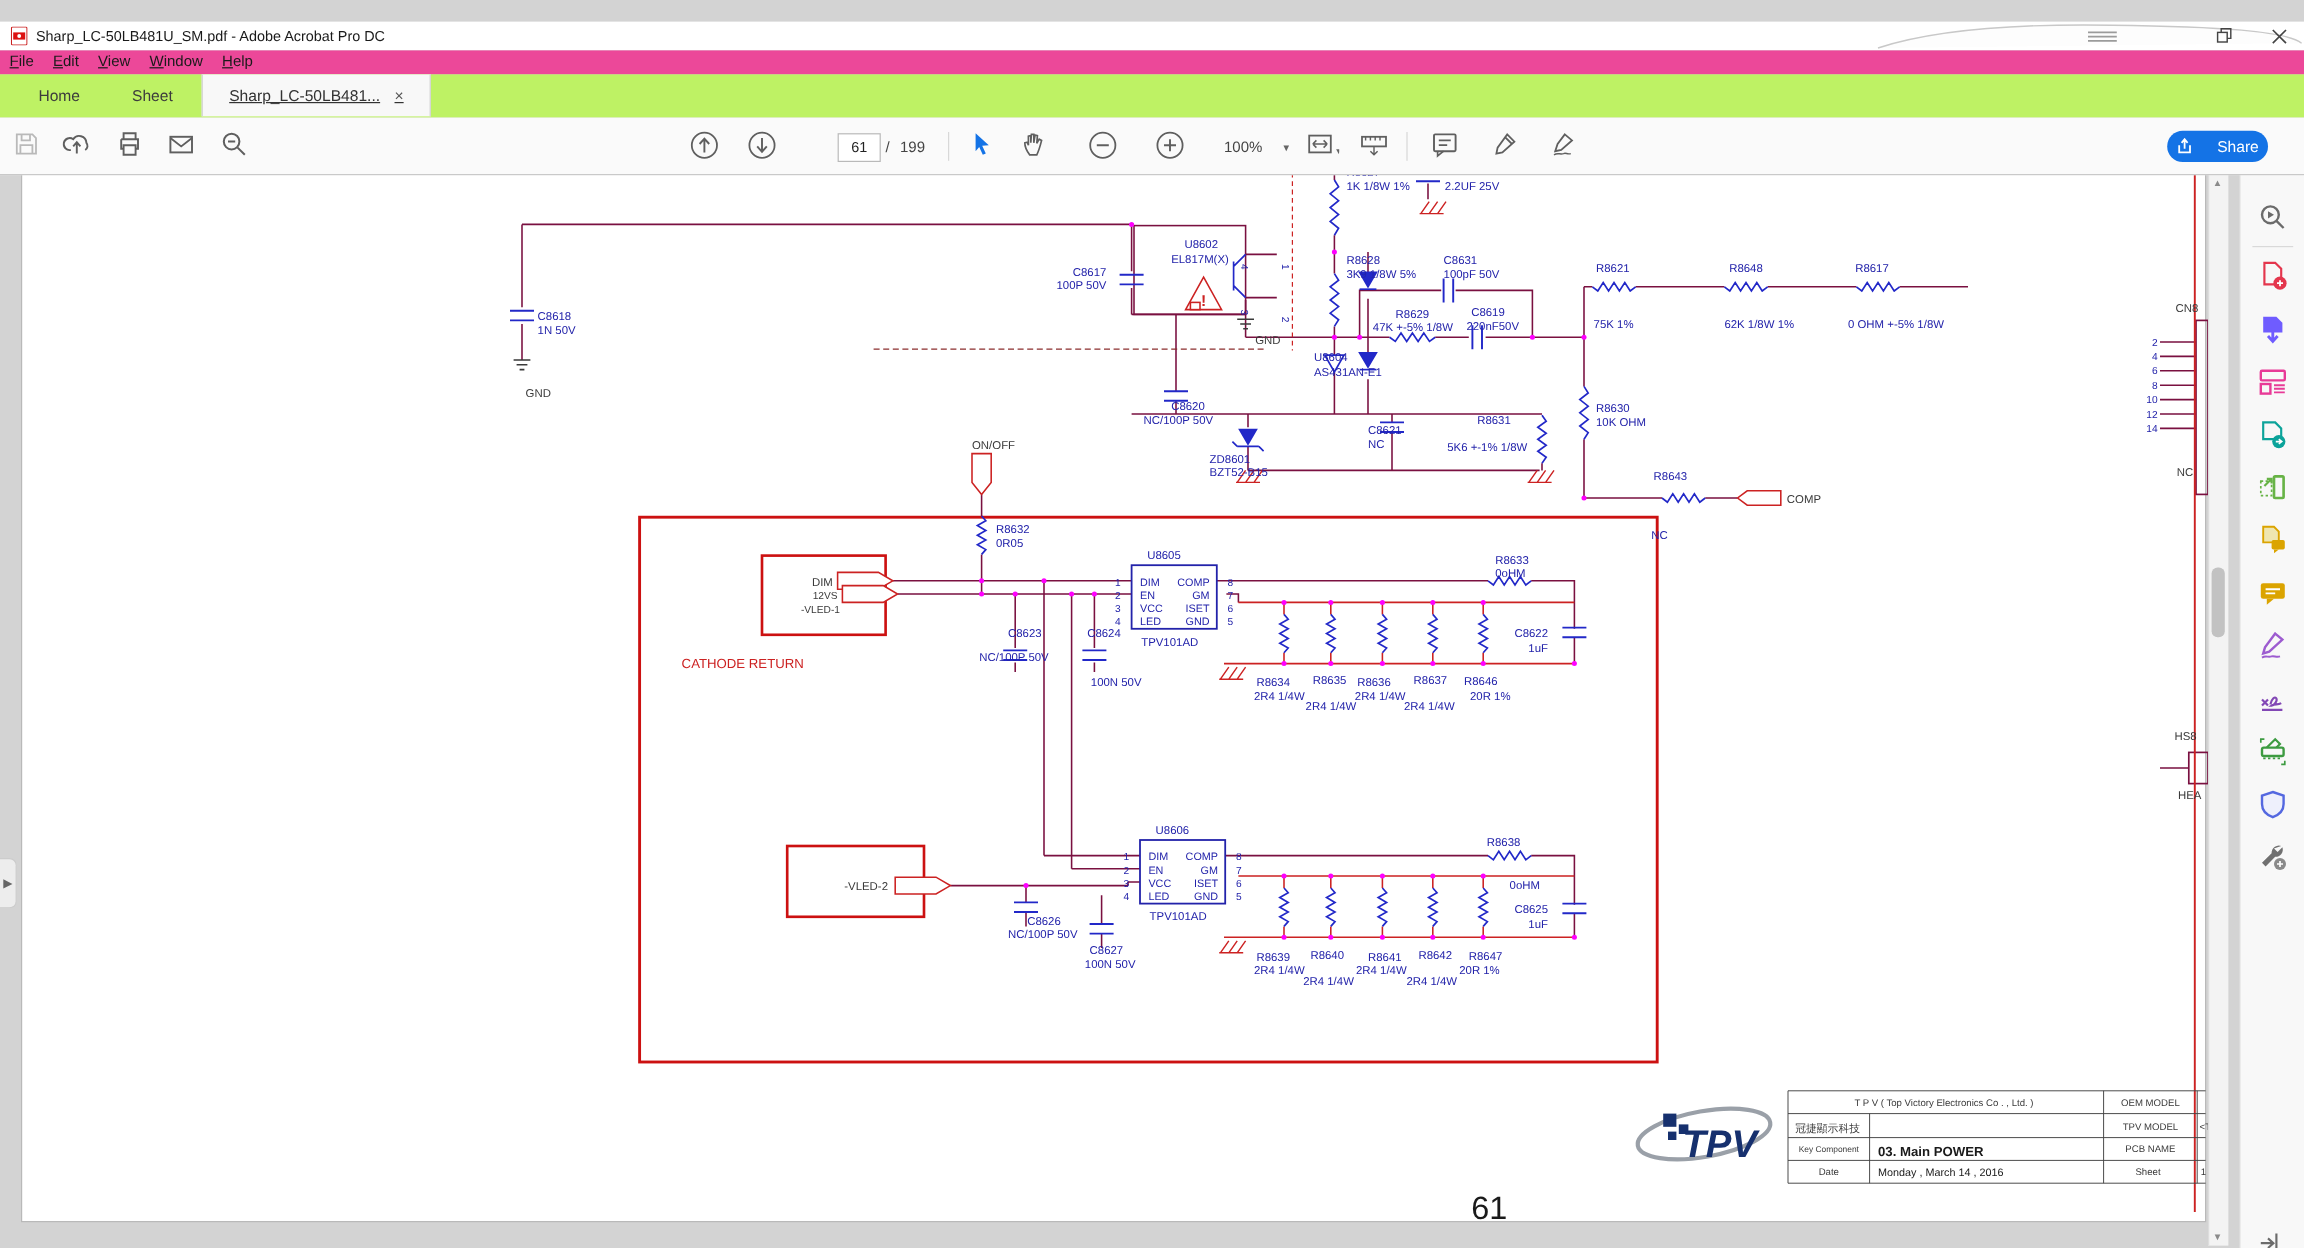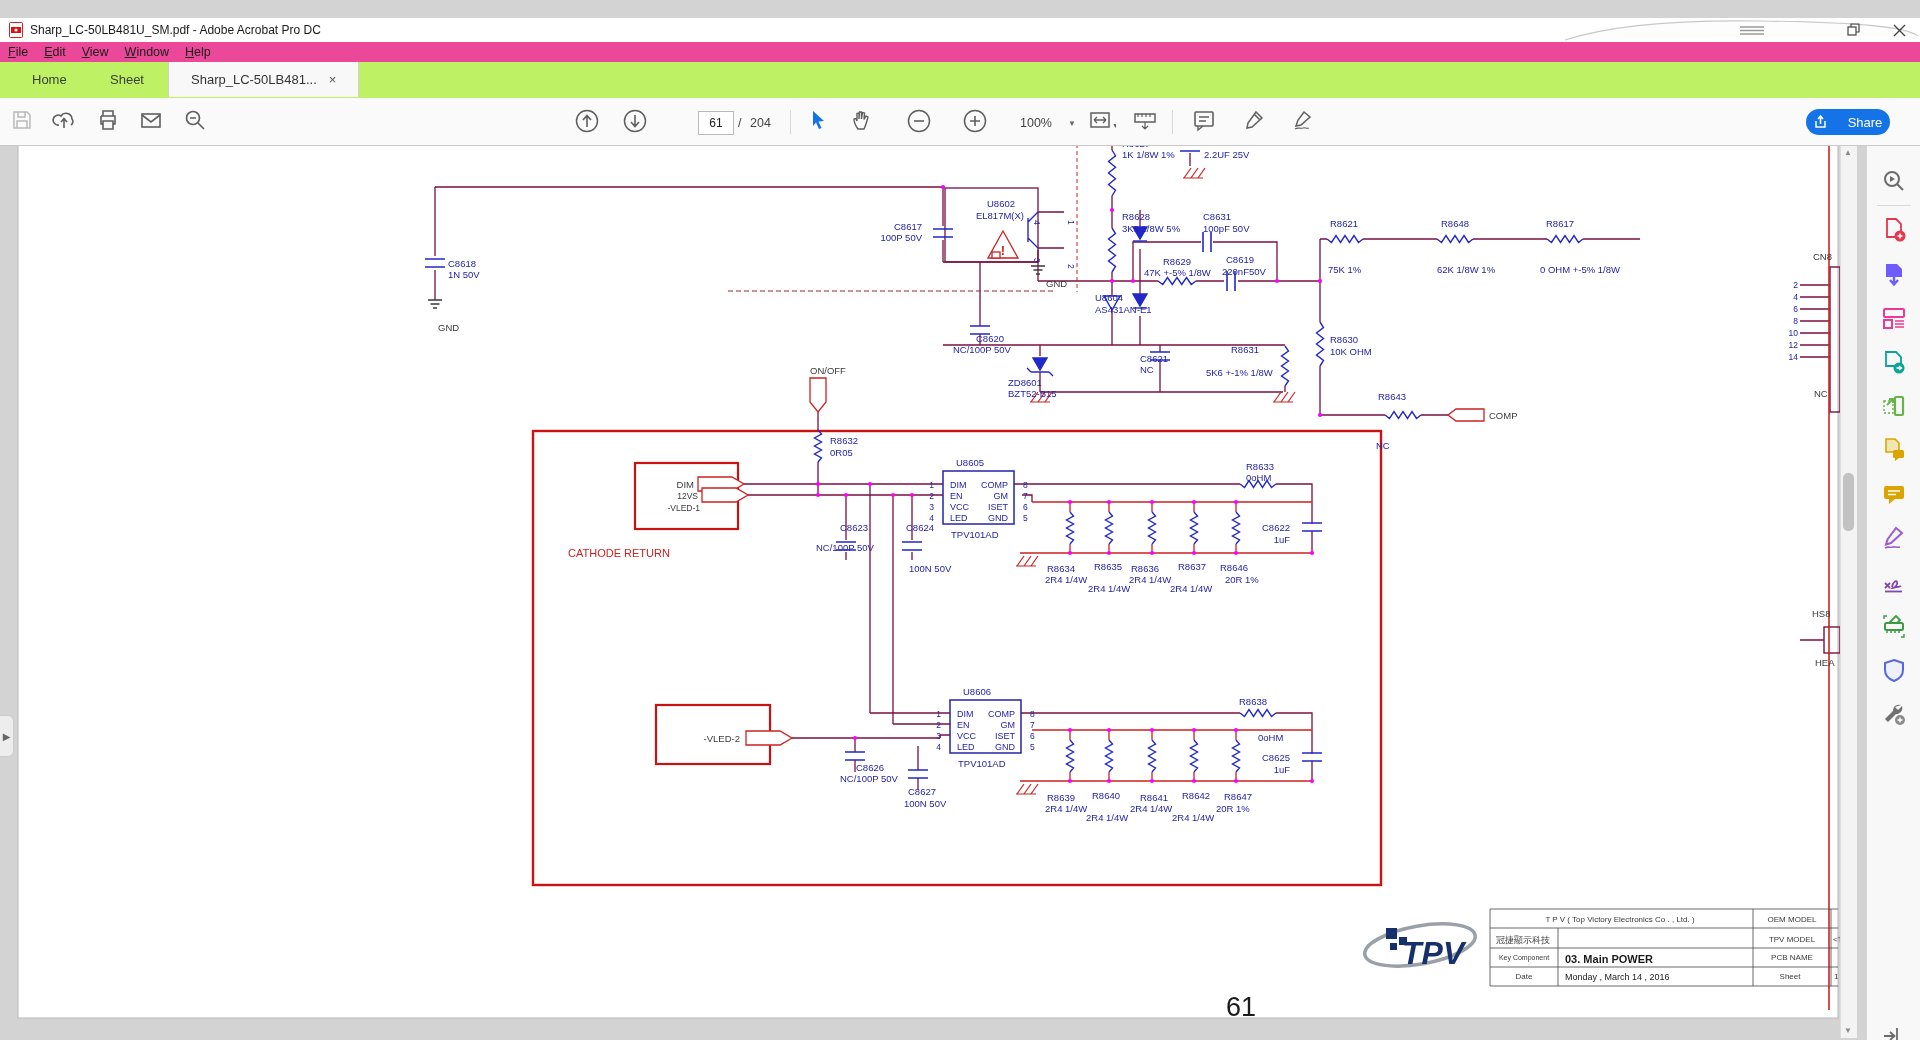--- a/index.html
+++ b/index.html
@@ -8,21 +8,21 @@
   .abs{position:absolute;margin-top:18px;}
   
   #titlebar{left:0;top:0;width:1920px;height:24px;background:#fff;z-index:5;}
   #titlebar .title{position:absolute;left:30px;top:5px;font-size:12px;color:#1a1a1a;}
   #pdficon{position:absolute;left:9px;top:4px;}
   #winctl{position:absolute;right:0;top:0;width:360px;height:24px;}
   #menubar{left:0;top:24px;width:1920px;height:20px;background:#ec4899;z-index:5;}
   .menu-item{display:inline-block;padding:2px 8px;font-size:12.5px;color:#1a1a1a;cursor:default;}
   #tabbar{left:0;top:44px;width:1920px;height:36px;background:#bef264;border-bottom:1px solid #d6d6d6;z-index:5;}
   .tab{position:absolute;top:0;height:35px;line-height:35px;font-size:13px;color:#3c3c3c;padding:0 22px;}
-  .tab.active{background:#f8f8f8;border-left:1px solid #cfcfcf;border-right:1px solid #cfcfcf;color:#333;}
+  .tab.active{background:#f8f8f8;border-left:1px solid #cfcfcf;border-right:1px solid #cfcfcf;color:#333;text-decoration:underline;}
   .tab .close{margin-left:12px;color:#555;font-size:13px;}
   #tab-home{left:10px;} #tab-tools{left:88px;} #tab-doc{left:168px;}
   .tr-icon{position:absolute;top:52px;width:26px;height:26px;}
   #toolbar{left:0;top:80px;width:1920px;height:47px;background:#fafafa;border-bottom:1px solid #c9c9c9;z-index:5;}
   .tb{position:absolute;top:10px;width:28px;height:28px;display:flex;align-items:center;justify-content:center;}
   .sep{position:absolute;top:12px;width:1px;height:24px;background:#d8d8d8;}
   #pagebox{position:absolute;left:698px;top:13px;width:30px;height:20px;border:1px solid #b9b9b9;
            background:#fff;font-size:12px;text-align:center;color:#222;}
   .tbtxt{position:absolute;top:18px;font-size:12.5px;color:#444;}
   .caret{font-size:8px;color:#666;}
@@ -462,21 +462,21 @@
   <svg class="tb" style="left:574px" width="26" height="26">
     <circle cx="13" cy="13" r="10.5" fill="none" stroke="#5f5f5f" stroke-width="1.5"></circle>
     <path d="M13,19 V8 M9,12 L13,7.5 L17,12" fill="none" stroke="#5f5f5f" stroke-width="1.6"></path>
   </svg>
   <svg class="tb" style="left:622px" width="26" height="26">
     <circle cx="13" cy="13" r="10.5" fill="none" stroke="#5f5f5f" stroke-width="1.5"></circle>
     <path d="M13,7 V18 M9,14 L13,18.5 L17,14" fill="none" stroke="#5f5f5f" stroke-width="1.6"></path>
   </svg>
   <input id="pagebox" value="61" style="">
   <span class="tbtxt" style="left:738px">/</span>
-  <span class="tbtxt" style="left:750px">204</span>
+  <span class="tbtxt" style="left:750px">199</span>
   <div class="sep" style="left:790px"></div>
   <svg class="tb" style="left:806px" width="24" height="24">
     <path d="M7,3 L18,13 L12.5,13.5 L15.5,20 L13,21 L10,14.5 L7,18 Z" fill="#1473e6"></path>
   </svg>
   <svg class="tb" style="left:850px" width="24" height="24">
     <path d="M8,21 C5,17 4,14 4,11 L6,10.5 L7,13 V5.5 L9,5 V11 L9.5,4 L11.5,4 V11 L12.5,4.5 L14.5,5 L14,11.5 L16,8 L18,9 C17,13 16,17 14,21 Z" fill="none" stroke="#5f5f5f" stroke-width="1.4"></path>
   </svg>
   <svg class="tb" style="left:906px" width="26" height="26">
     <circle cx="13" cy="13" r="10.5" fill="none" stroke="#5f5f5f" stroke-width="1.5"></circle>
       <path d="M8,13 H18" stroke="#5f5f5f" stroke-width="1.6"></path>

